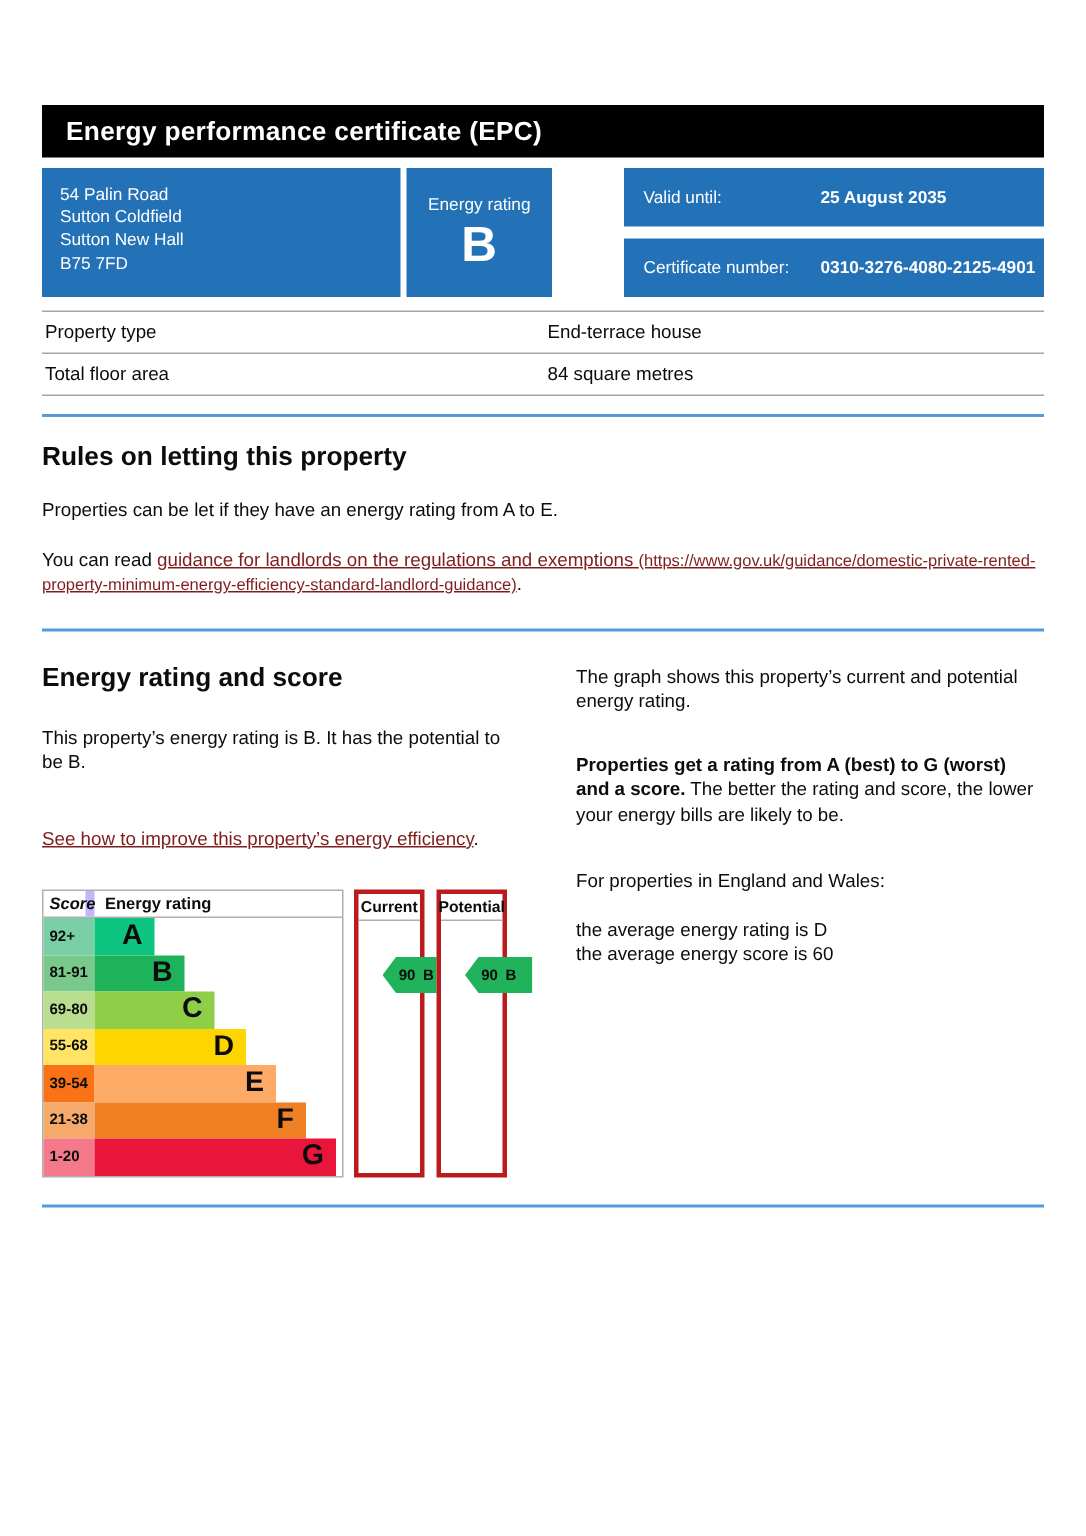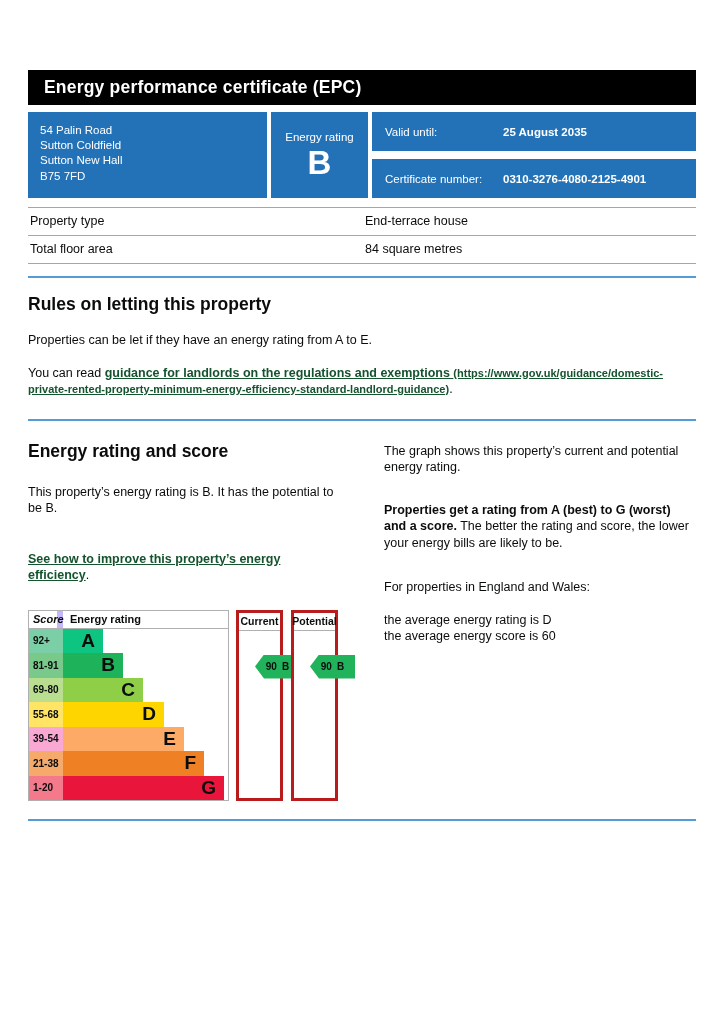--- a/index.html
+++ b/index.html
@@ -14,36 +14,36 @@
   .titlebar {
     background:#000; color:#fff; height:35px; display:flex; align-items:center;
     padding-left:16px; font-size:17.5px; font-weight:bold; letter-spacing:.2px;
   }
   .summary { display:flex; gap:4px; margin-top:7px; height:86px; }
   .box-blue { background:#2372b8; color:#fff; box-sizing:border-box; }
   .addr { width:239px; padding:11px 12px; font-size:11.5px; line-height:1.32; }
   .erbox { width:97px; display:flex; flex-direction:column; align-items:center; justify-content:center; }
   .erlabel { font-size:11.5px; }
   .erletter { font-size:33px; font-weight:bold; line-height:1; margin-top:3px; }
-  .validstack { flex:1; display:flex; flex-direction:column; gap:8px; }
+  .validstack { flex:1; display:flex; flex-direction:column; gap:8px;margin-left:44px; }
   .vrow { flex:1; display:flex; align-items:center; font-size:11.5px; padding-left:13px; }
   .vlabel { width:118px; }
   .vvalue { font-weight:bold; }
 
   
   .ptable { margin-top:9px; }
   .prow { display:flex; border-top:1px solid #a6a6a6; padding:6px 2px 7px 2px; }
   .prow:last-child { border-bottom:1px solid #a6a6a6; }
   .plabel { width:335px; }
 
   .divider { border:none; border-top:2px solid #559bd6; margin:12px 0 0 0; }
 
   h2 { font-size:17.5px; margin:0; font-weight:bold; }
   p { margin:0; line-height:1.32; }
-  a { color:#14532d;font-weight:bold; }
+  a { color:#7f1d1d; }
   .url-small { font-size:11px; }
   .suffix { color:#0b0c0c; }
 
   .rules h2 { margin-top:16px; }
   .rules p.p1 { margin-top:17px; }
   .rules p.p2 { margin-top:16px; }
   .divider2 { margin-top:21px; }
 
   .columns { display:flex; margin-top:20px; }
   .colL { width:312px; }
@@ -161,21 +161,21 @@
                   <div class="band-bar" style="width: 80px; background: rgb(143, 206, 71);">C</div>
                 </div>
               </div>
               <div class="band-row">
                 <div class="score-cell" style="background: rgb(255, 228, 102);">55-68</div>
                 <div class="bar-area">
                   <div class="band-bar" style="width: 101px; background: rgb(255, 213, 0);">D</div>
                 </div>
               </div>
               <div class="band-row">
-                <div class="score-cell" style="background: #f9a8d4;">39-54</div>
+                <div class="score-cell" style="background: #f97316;">39-54</div>
                 <div class="bar-area">
                   <div class="band-bar" style="width: 121px; background: rgb(252, 170, 101);">E</div>
                 </div>
               </div>
               <div class="band-row">
                 <div class="score-cell" style="background: rgb(245, 169, 107);">21-38</div>
                 <div class="bar-area">
                   <div class="band-bar" style="width: 141px; background: rgb(239, 128, 35);">F</div>
                 </div>
               </div>

